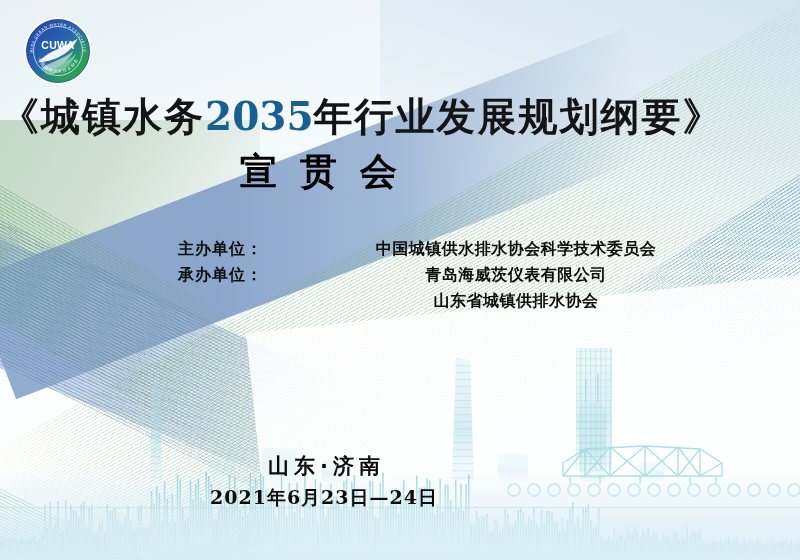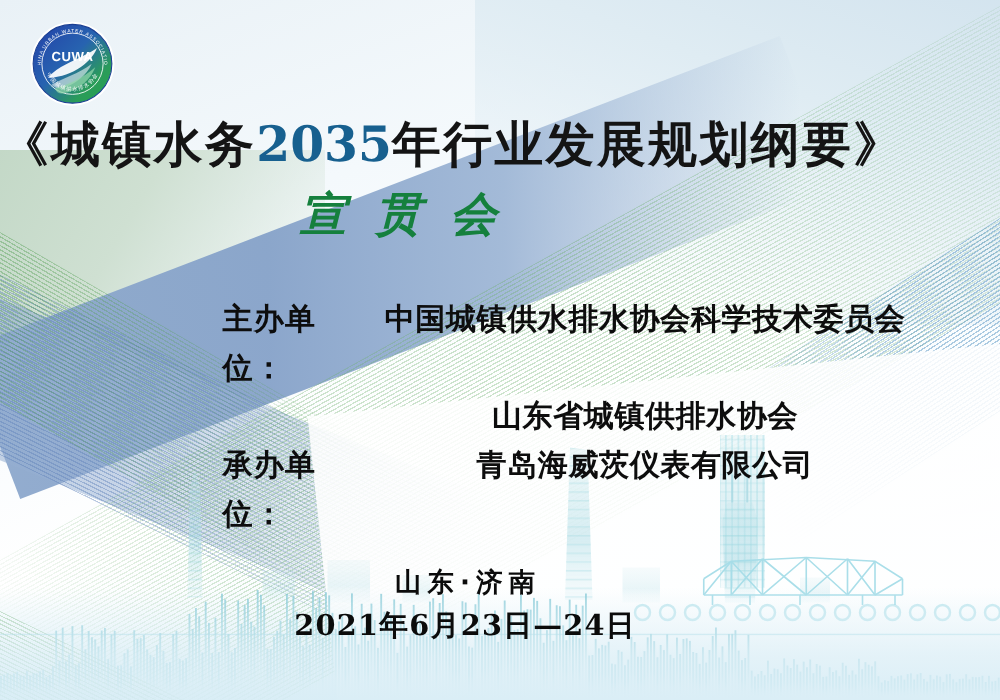--- a/index.html
+++ b/index.html
@@ -136,47 +136,45 @@
     font-weight:bold;
     letter-spacing:0px;
   }
   .title-sub{
     margin-top:9px;
     font-family:"DejaVu Sans","Liberation Sans",sans-serif;
     font-weight:bold;
     font-size:37px;
     letter-spacing:23px;
     text-indent:23px;
-    color:#15803d;
-    font-style:italic;
+    color:#000000;
   }
   
   .org-block{
     position:absolute;left:178px;top:236px;width:560px;
     font-family:"DejaVu Sans","Liberation Sans",sans-serif;
     font-weight:bold;
-    font-size:24px;
+    font-size:16px;
     color:#0d0d0d;
     line-height:1.62;
   }
   .org-row{display:flex;align-items:flex-start;}
   .org-label{width:116px;flex:0 0 116px;letter-spacing:1px;}
   .org-value{flex:1 1 auto;letter-spacing:0.5px;text-align:center;}
   .org-label.empty{visibility:hidden;}
   
   .footer{
     position:absolute;left:0;top:452px;width:648px;text-align:center;
     font-family:"DejaVu Serif","Liberation Serif",serif;
     font-weight:bold;
     color:#0b0b0b;
-    margin-left:48px;
   }
   .footer-place{font-size:21px;letter-spacing:5px;text-indent:5px;
     font-family:"DejaVu Sans","Liberation Sans",sans-serif;}
-  .footer-date{font-size:23px;margin-top:5px;letter-spacing:1px;}
+  .footer-date{font-size:19px;margin-top:5px;letter-spacing:1px;}
   
   .skyline{
     position:absolute;left:0;bottom:0;width:800px;height:230px;
     pointer-events:none;
   }
   .bottom-fade{
     position:absolute;left:0;bottom:0;width:800px;height:90px;
     background:linear-gradient(180deg,rgba(223,240,246,0) 0%,rgba(219,238,246,.75) 60%,rgba(214,236,245,.9) 100%);
     pointer-events:none;
   }
@@ -628,26 +626,26 @@
     <div class="title-main"><span>《</span><span>城镇水务</span><span class="year">2035</span><span>年行业发展规划纲要</span><span>》</span></div>
     <div class="title-sub">宣贯会</div>
   </div>
 
   <div class="org-block">
     <div class="org-row">
       <span class="org-label">主办单位：</span>
       <span class="org-value">中国城镇供水排水协会科学技术委员会</span>
     </div>
     <div class="org-row">
+      <span class="org-label">承办单位：</span>
+      <span class="org-value">青岛海威茨仪表有限公司</span>
+    </div>
+    <div class="org-row">
       <span class="org-label empty"></span>
       <span class="org-value">山东省城镇供排水协会</span>
-    </div>
-    <div class="org-row">
-      <span class="org-label">承办单位：</span>
-      <span class="org-value">青岛海威茨仪表有限公司</span>
     </div>
   </div>
 
   <div class="footer">
     <div class="footer-place">山东·济南</div>
     <div class="footer-date">2021年6月23日—24日</div>
   </div>
 
 </div>
 

